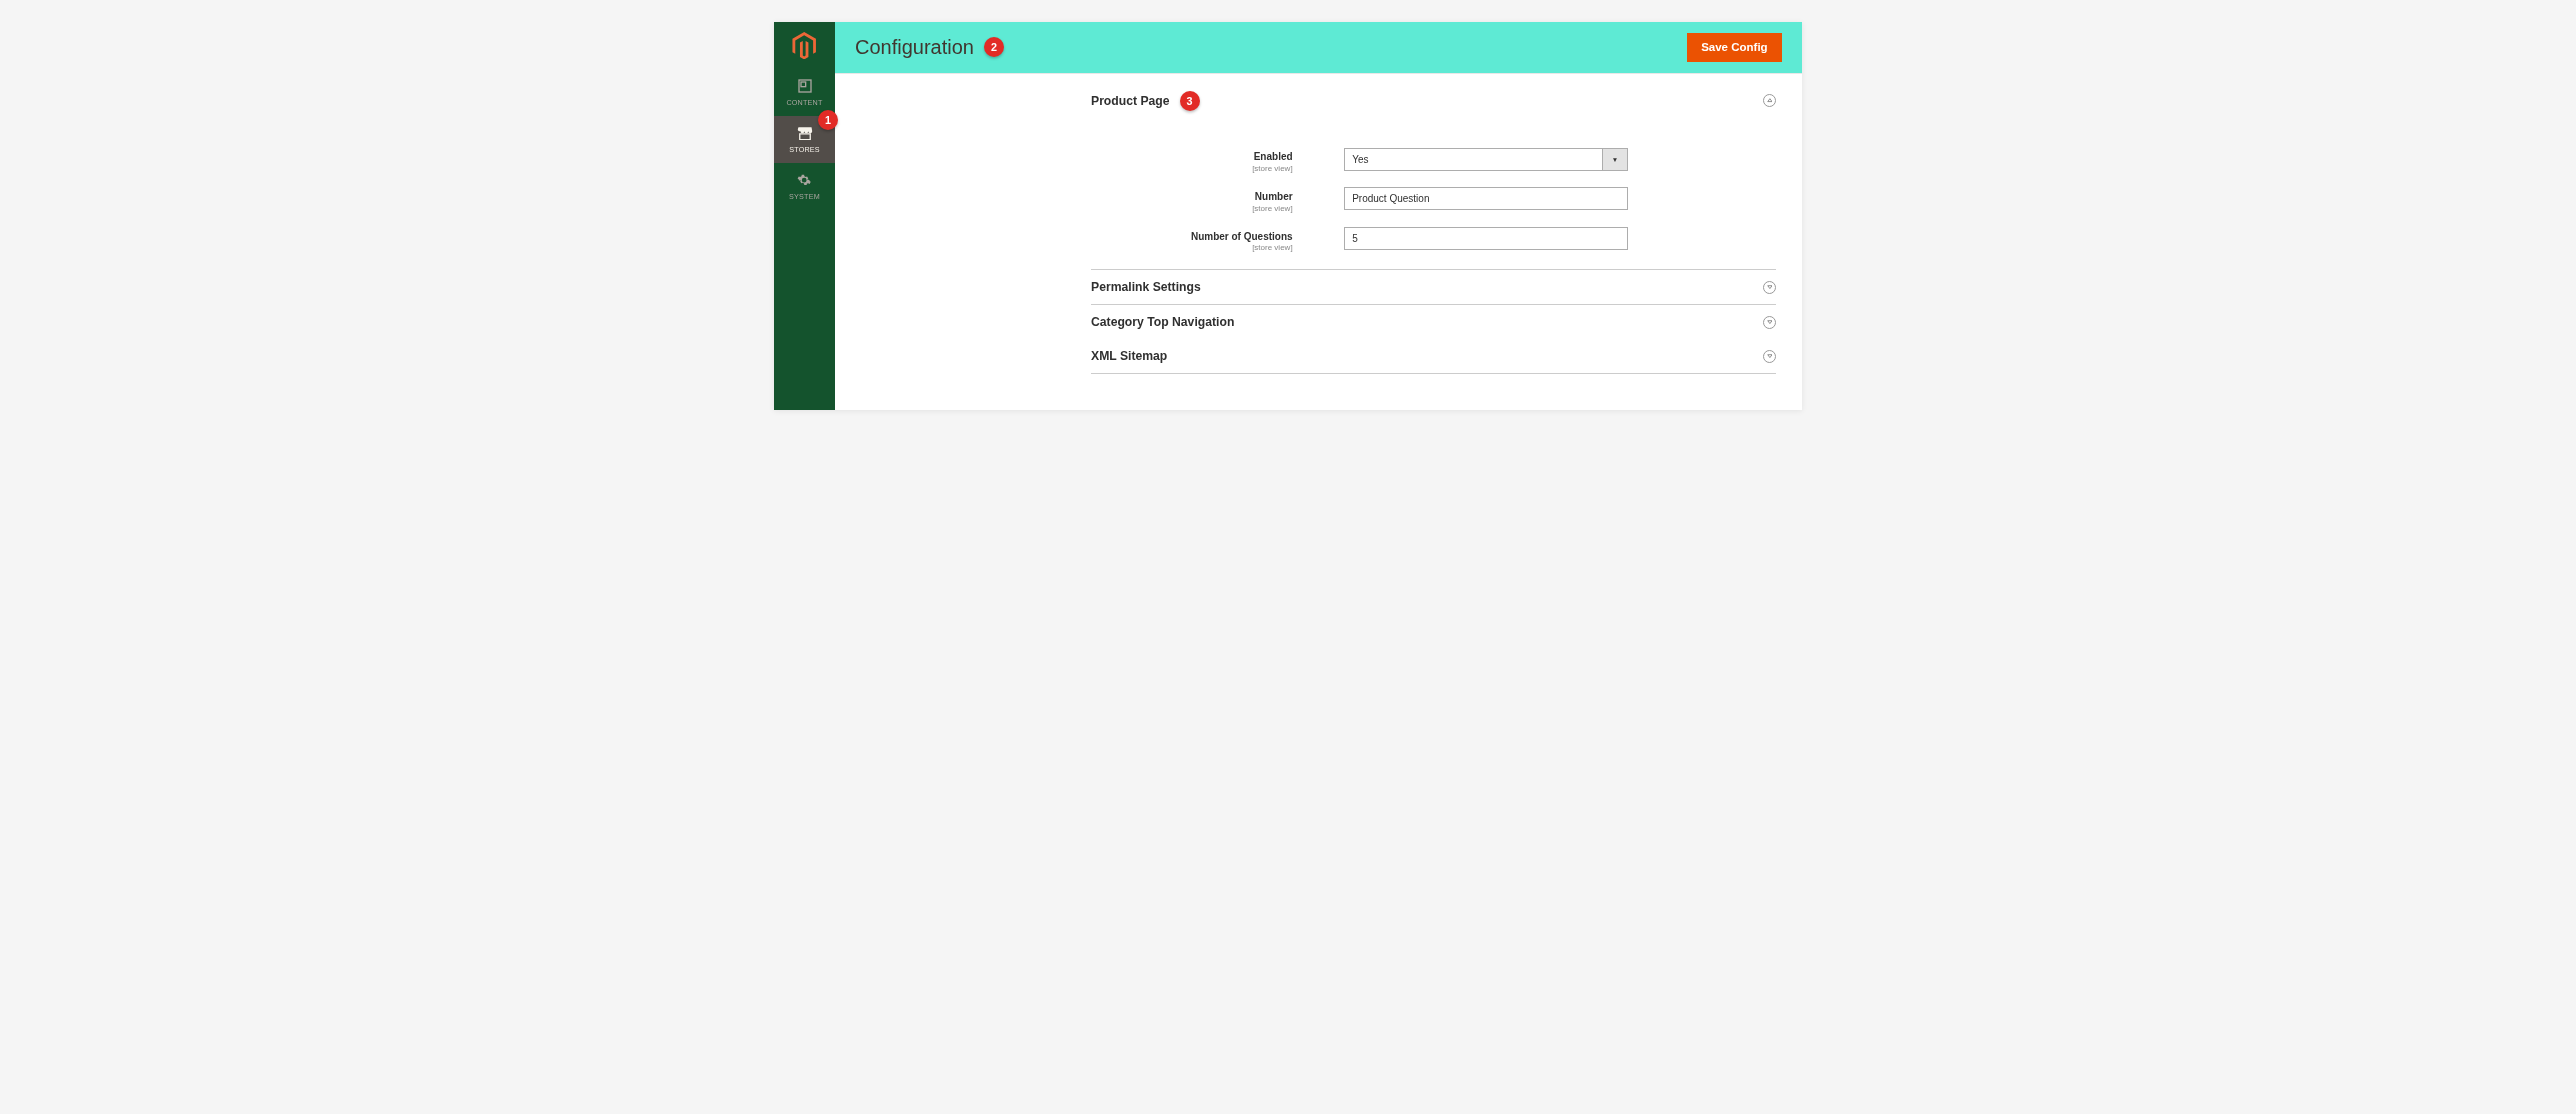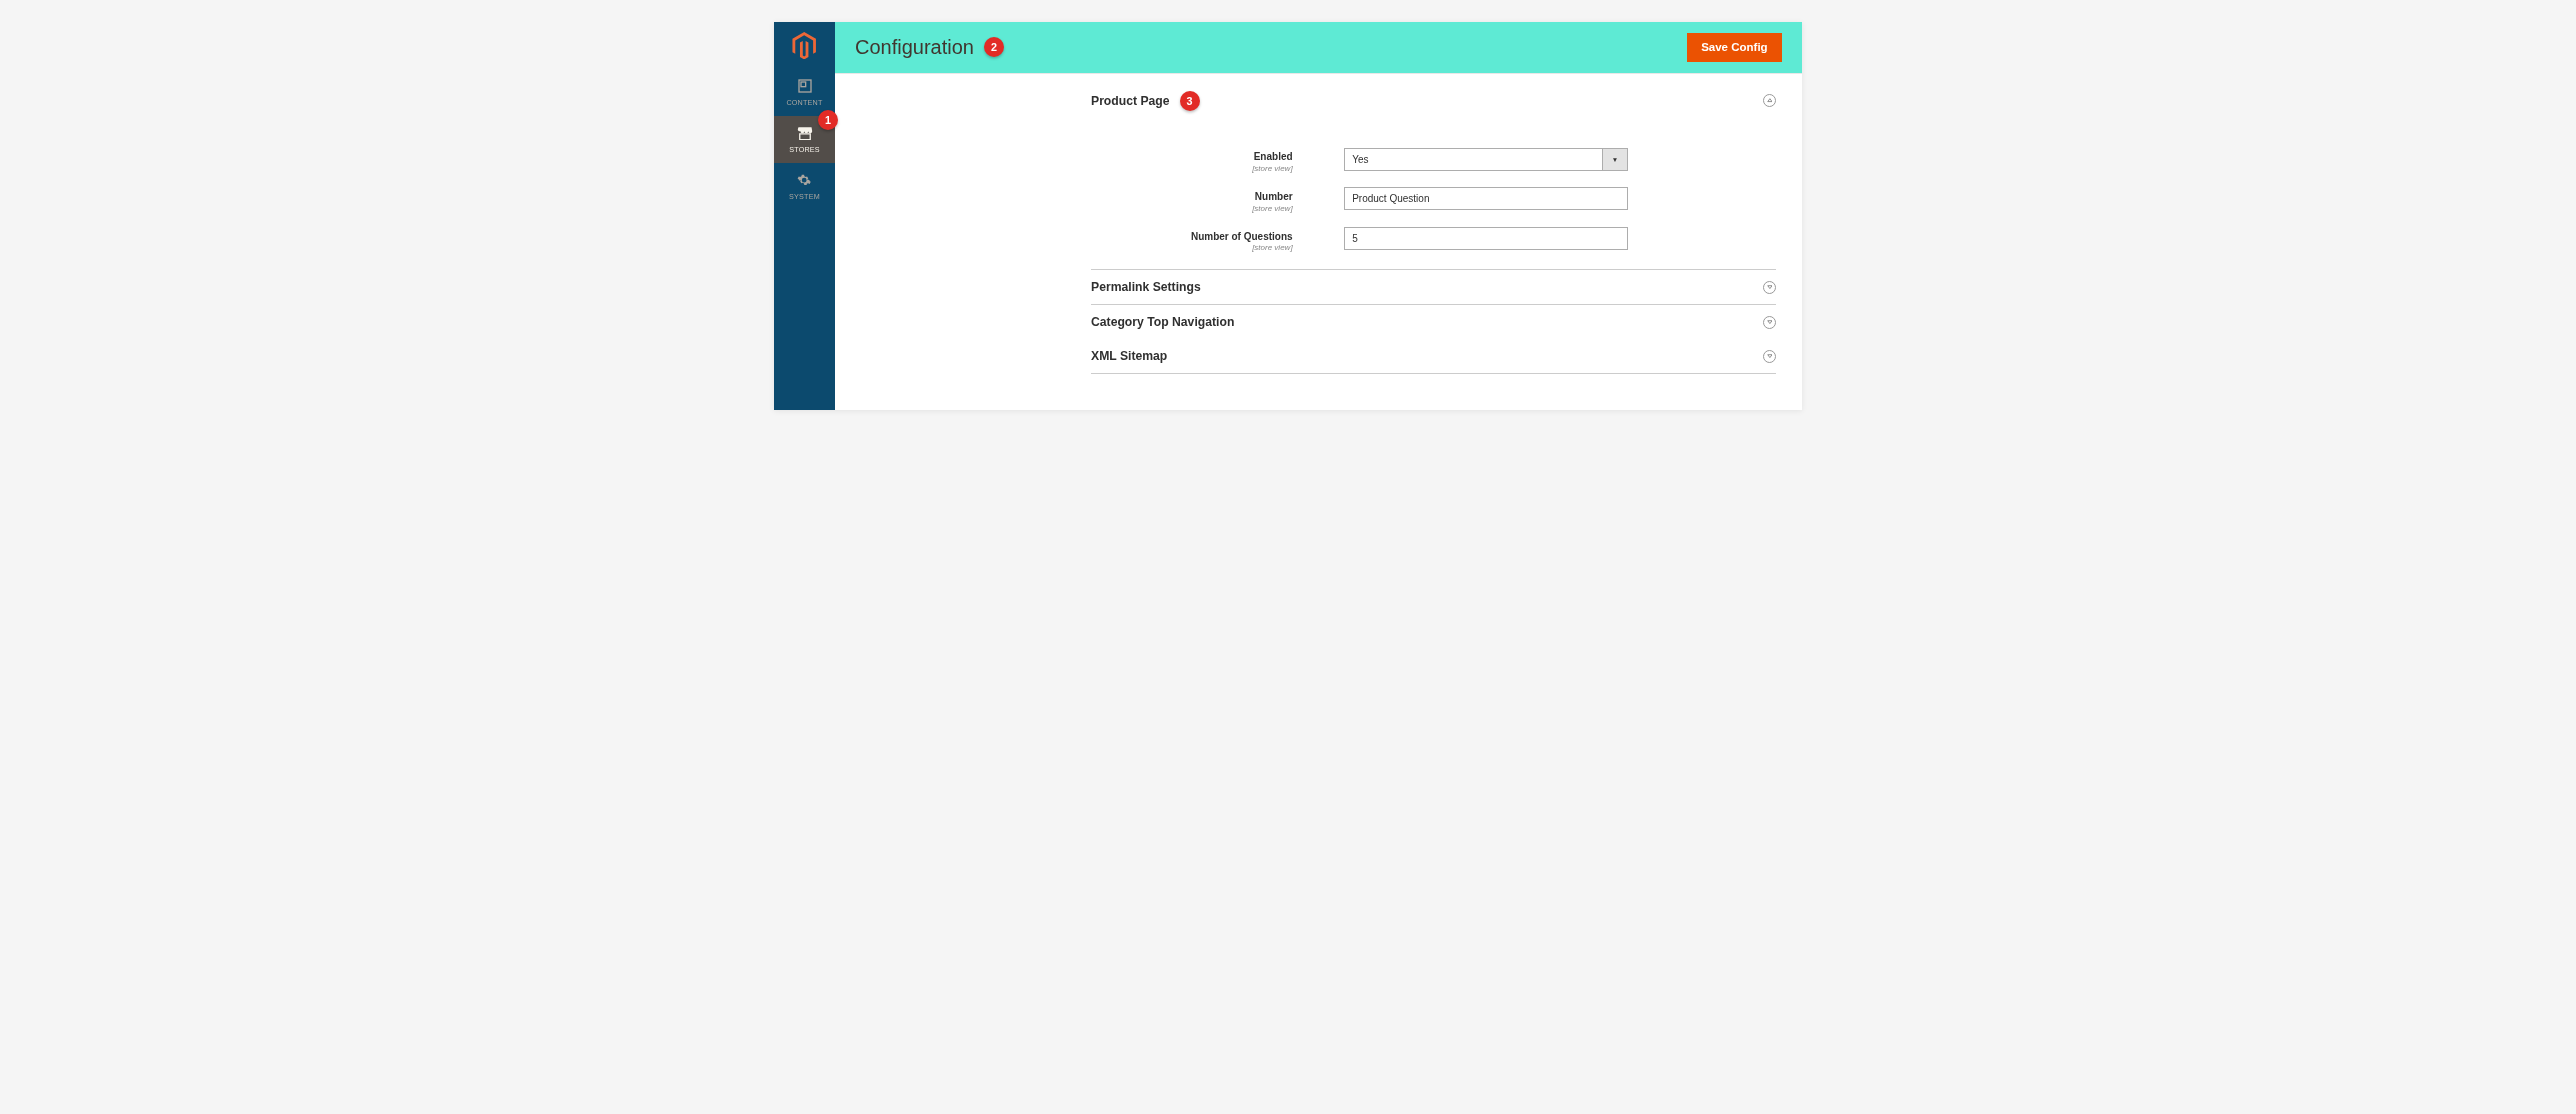--- a/index.html
+++ b/index.html
@@ -12,21 +12,21 @@
   width: 1028px;
   background: #fff;
   box-shadow: 0 1.4px 5.8px rgba(0,0,0,0.08);
   margin: 0 auto;
   display: flex;
   min-height: 388px;
   position: relative;
 }
 .sidebar {
   width: 61px;
-  background: #0c4a6e;
+  background: #14532d;
   display: flex;
   flex-direction: column;
   align-items: stretch;
 }
 .sidebar-logo {
   height: 47px;
   display: flex;
   align-items: center;
   justify-content: center;
 }
@@ -103,21 +103,21 @@
   display: flex;
   align-items: center;
   justify-content: center;
   font-size: 6.5px;
   color: #666;
 }
 .form-area { padding: 27px 0 17px 0; border-bottom: 0.7px solid #ccc; }
 .form-row { display: flex; align-items: flex-start; margin-bottom: 14.4px; gap: 37px; }
 .form-label-wrap { width: 216px; text-align: right; padding-right: 14.4px; padding-top: 2.9px; }
 .form-label { font-size: 10px; font-weight: 600; color: #303030; }
-.form-scope { font-size: 8px; color: #888; display: block; margin-top: 1.4px; font-style: italic; }
+.form-scope { font-size: 8px; color: #888; display: block; margin-top: 1.4px; }
 .form-control-wrap { width: 284px; }
 .select-wrap { display: flex; }
 .select-field {
   flex: 1;
   height: 23px;
   border: 0.7px solid #adadad;
   padding: 0 7.2px;
   font-size: 10px;
   color: #303030;
   display: flex;

